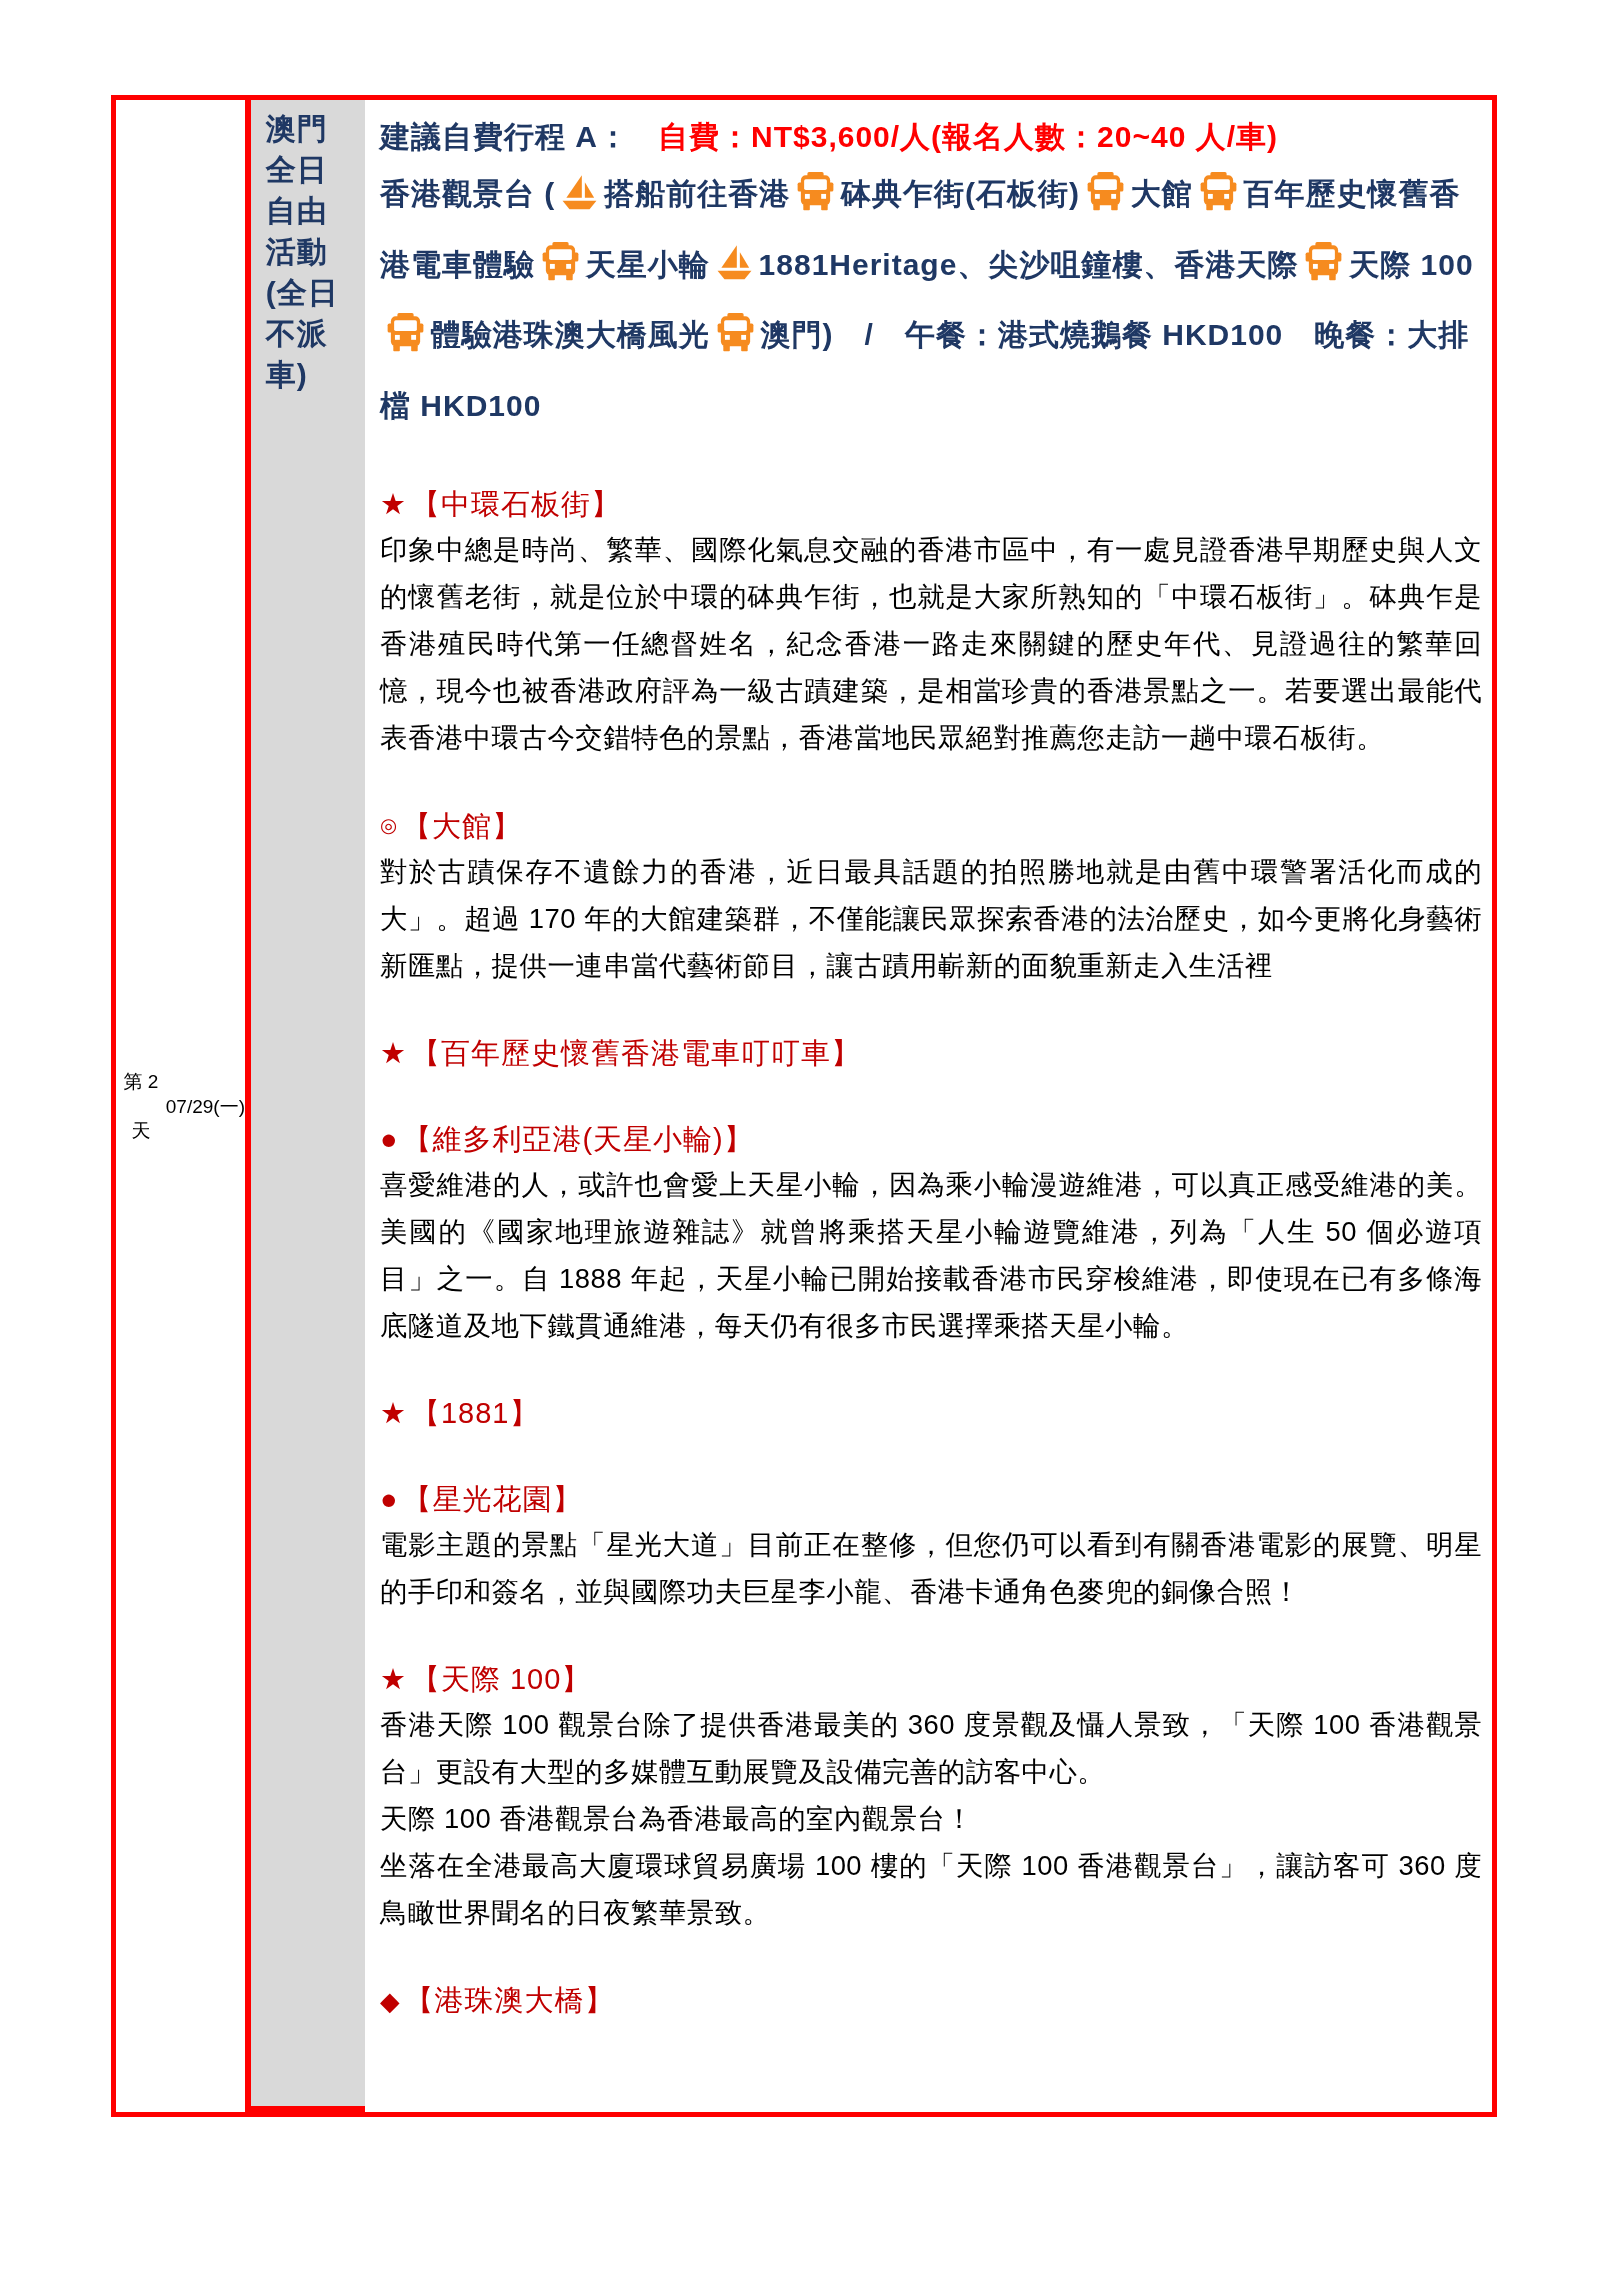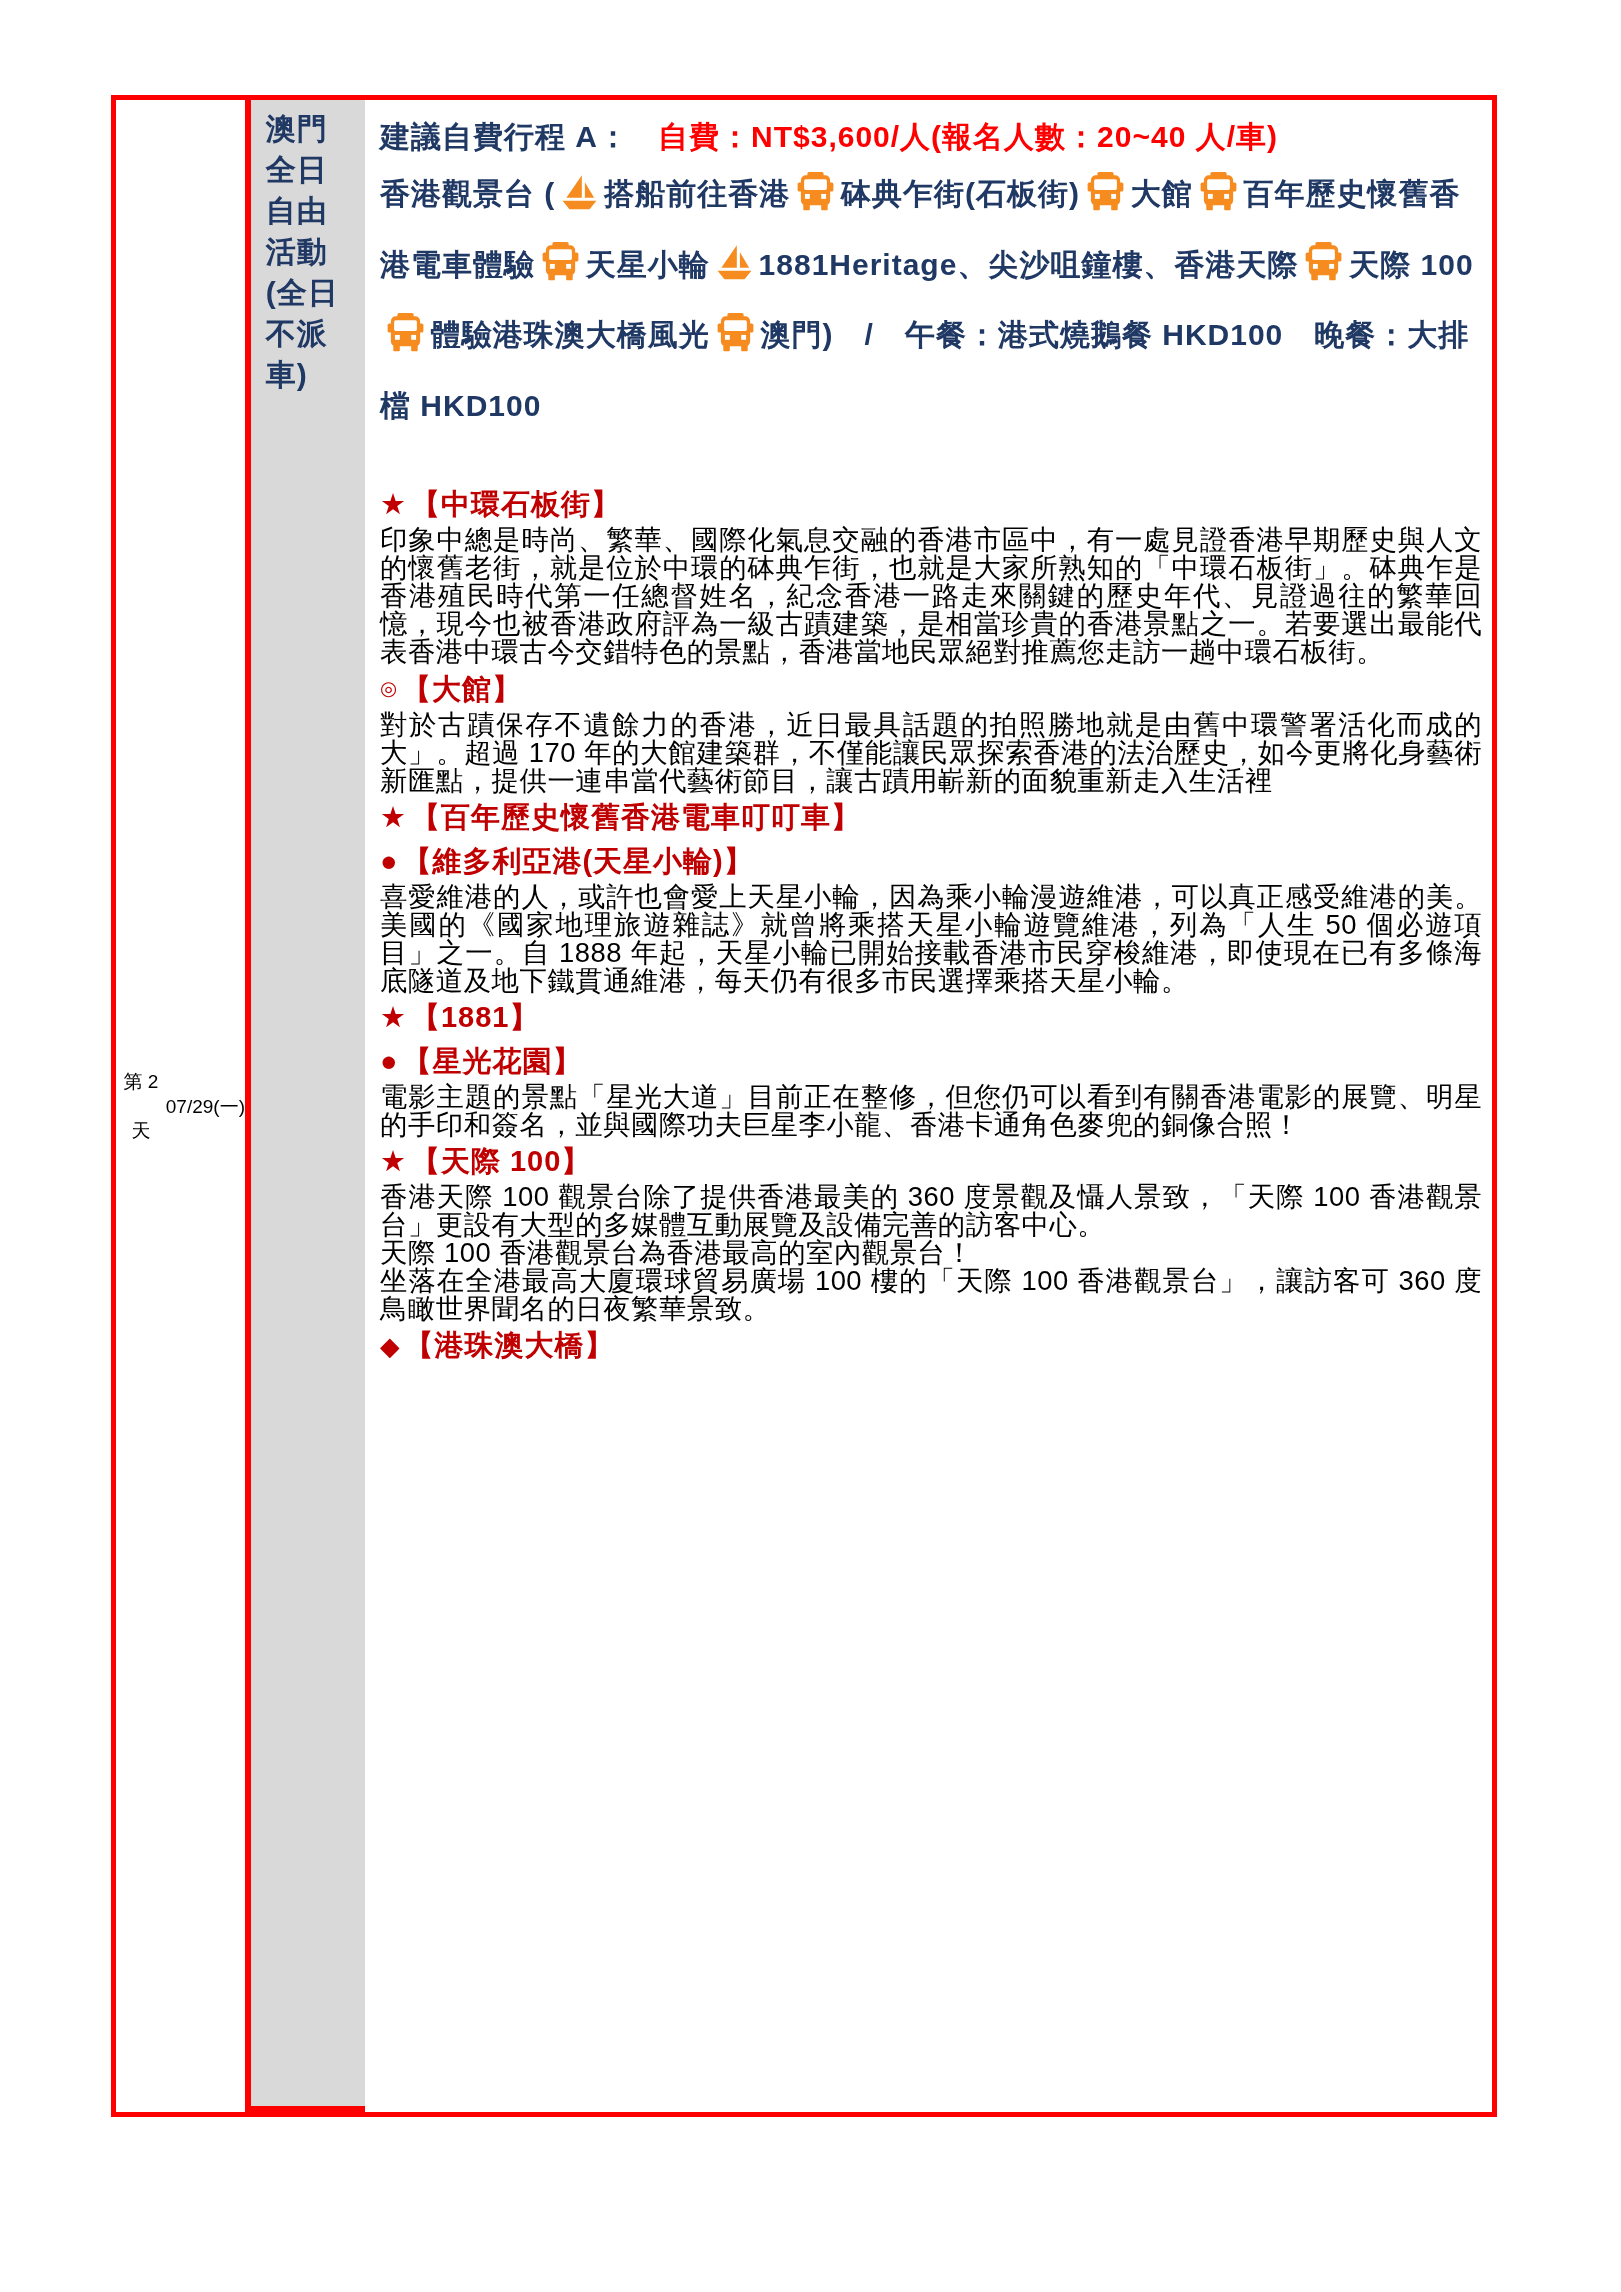--- a/index.html
+++ b/index.html
@@ -39,31 +39,31 @@
   .price-line{font-size:30px;font-weight:bold;line-height:49px;letter-spacing:1px;}
   .price-line .plan-label{color:var(--navy);margin-right:29px;}
   .price-line .price-value{color:var(--price-red);}
   .itinerary{
     font-size:30px;font-weight:bold;color:var(--navy);
     line-height:62px;letter-spacing:1px;margin-top:2px;
   }
   .itinerary .route-icon{display:inline-block;vertical-align:-8.8px;margin:0 5.9px;color:var(--icon-orange);}
   .sections{margin-top:45px;}
   .section-title{
-    font-size:29px;font-weight:bold;color:var(--heading-red);
-    line-height:44px;letter-spacing:1px;
+    font-size:29px;font-weight:normal;color:var(--heading-red);
+    line-height:44px;letter-spacing:1px;margin-top:42px;
   }
   .section-title .bullet{display:inline-block;margin-right:3.9px;}
   .bullet-star{font-size:29px;}
   .bullet-ring{font-size:19.6px;vertical-align:3.9px;margin-right:7.8px;}
   .bullet-dot{font-size:29px;}
   .bullet-diamond{font-size:25.5px;margin-right:5.9px;}
   .section p{
     font-size:27.4px;color:var(--body-text);
-    line-height:28px;letter-spacing:0.5px;
+    line-height:47px;letter-spacing:0.5px;
     text-align:justify;
   }
 </style>
 </head>
 <body>
 
 <div class="page">
   <div class="doc-table">
 
     <div class="day-cell">

